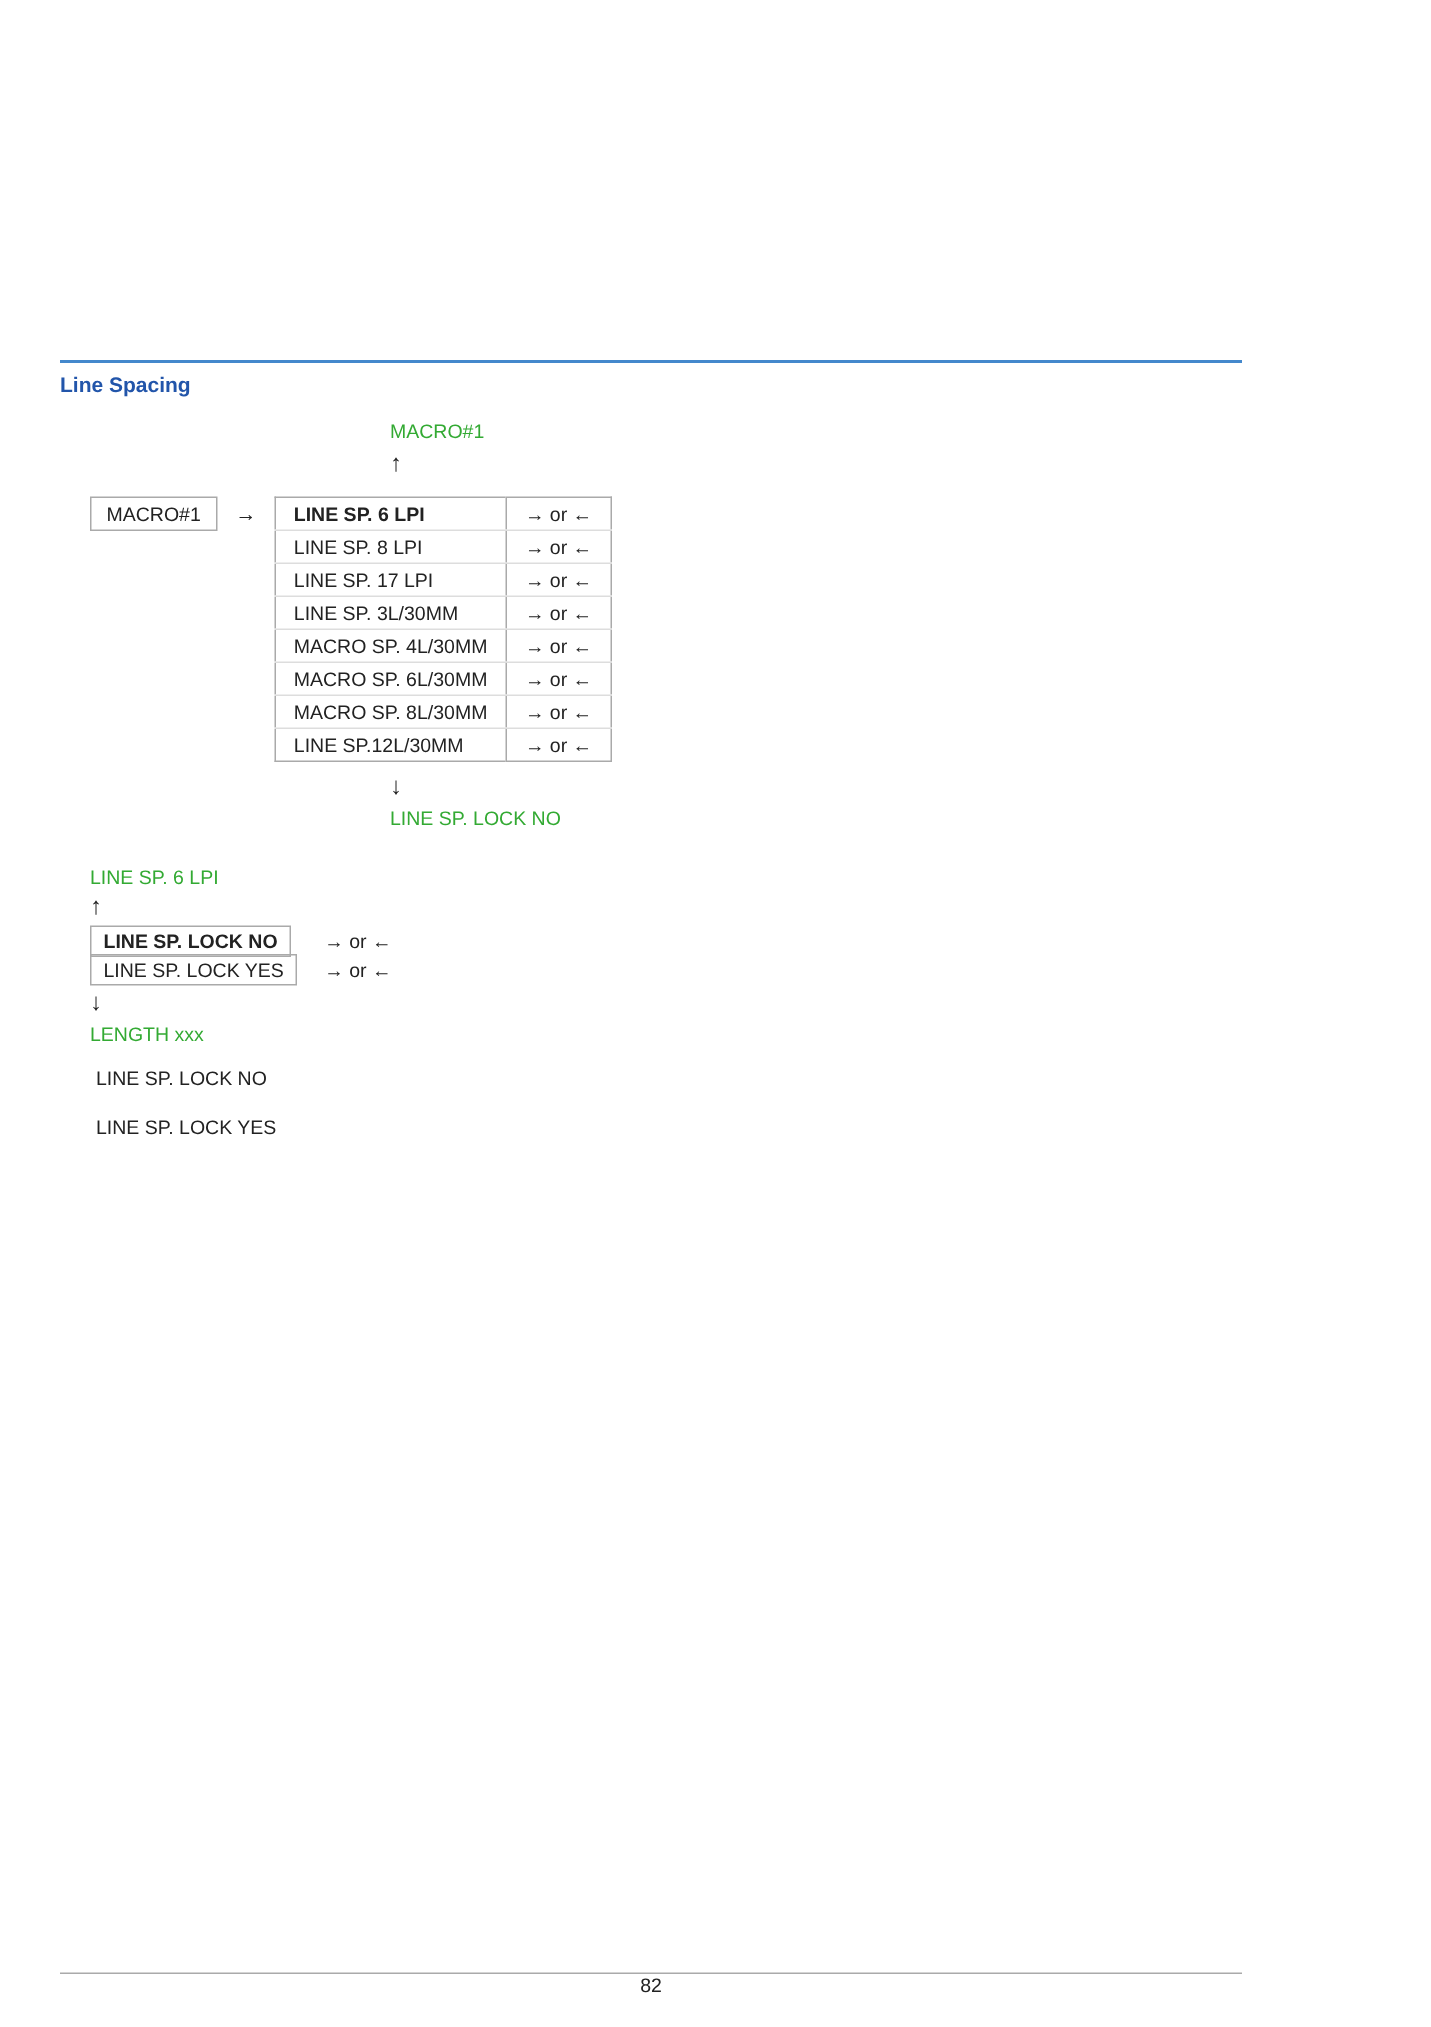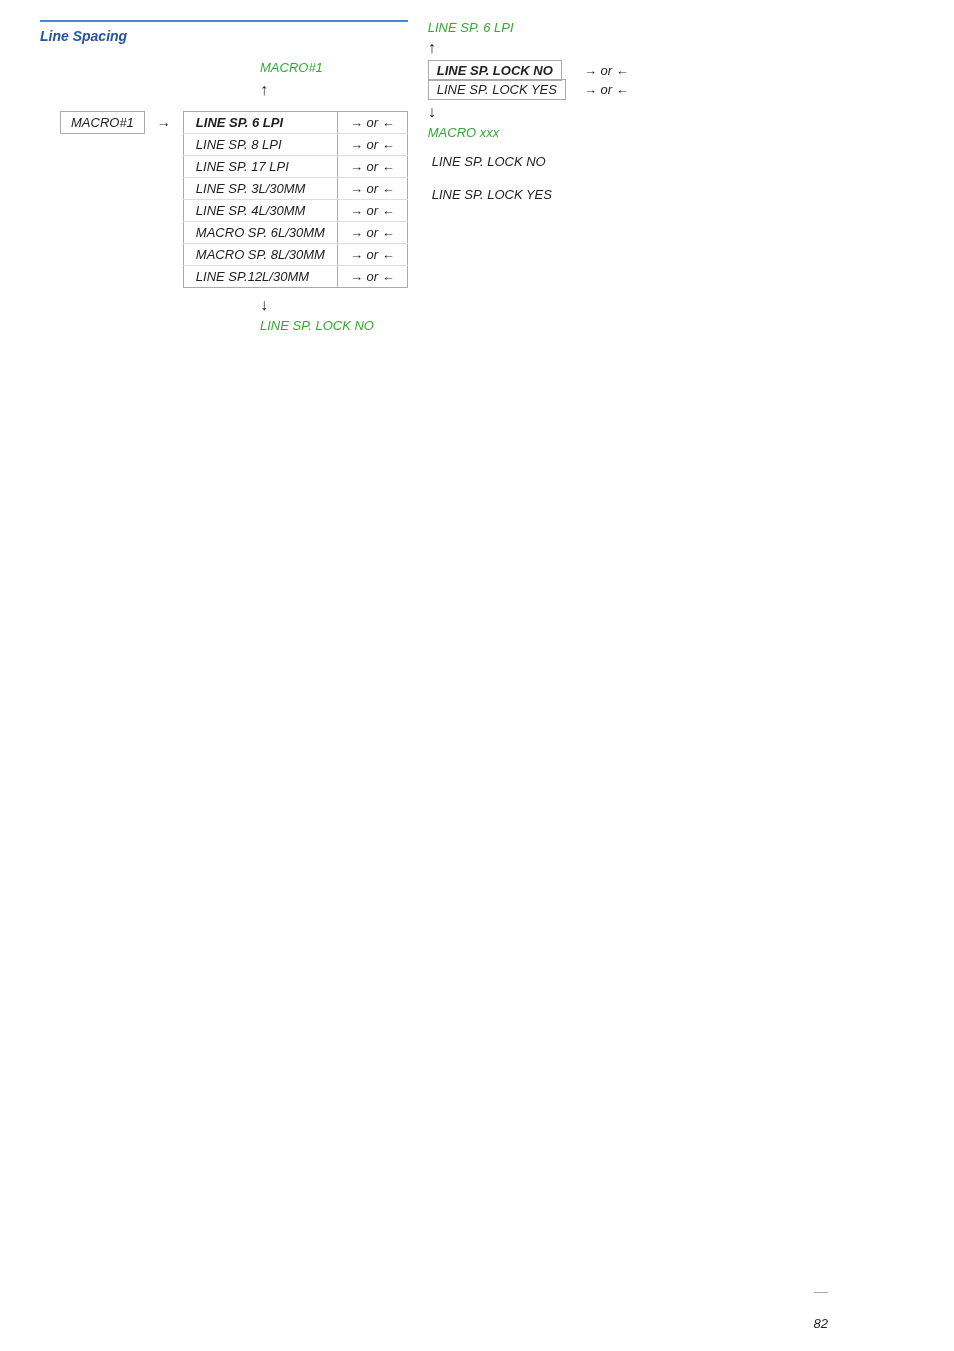--- a/index.html
+++ b/index.html
@@ -11,22 +11,21 @@
       width: 954px;
       min-height: 1351px;
       padding: 0;
     }
 
     .page {
       width: 868px;
       min-height: 1351px;
       padding: 20px 40px 20px 40px;
       display: flex;
-      flex-direction: row;
-      font-style: italic;
+      flex-direction: column;
     }
 
     .top-spacer {
       height: 220px;
     }
 
     .section {
       margin-bottom: 0;
     }
 
@@ -152,21 +151,22 @@
     }
 
     .desc-item-title {
       font-size: 13px;
       margin-bottom: 4px;
     }
 
     .footer-line {
       border-top: 1px solid #aaa;
       margin-top: auto;
-      padding-top: 23px;
+      padding-top: 0;
+      text-align: center;
       font-size: 13px;
       color: #222;
     }
 
     .section-divider {
       height: 24px;
     }
   </style>
 </head>
 <body>
@@ -204,21 +204,21 @@
               </tr>
               <tr>
                 <td>LINE SP. 17 LPI</td>
                 <td>→ or ←</td>
               </tr>
               <tr>
                 <td>LINE SP. 3L/30MM</td>
                 <td>→ or ←</td>
               </tr>
               <tr>
-                <td>LINE SP. 4L/30MM</td>
+                <td>MACRO SP. 4L/30MM</td>
                 <td>→ or ←</td>
               </tr>
               <tr>
                 <td>MACRO SP. 6L/30MM</td>
                 <td>→ or ←</td>
               </tr>
               <tr>
                 <td>MACRO SP. 8L/30MM</td>
                 <td>→ or ←</td>
               </tr>
@@ -261,21 +261,21 @@
               <td><span class="box-cell">LINE SP. LOCK YES</span></td>
               <td class="arrow-col">→ or ←</td>
             </tr>
           </tbody>
       </table>
 
       <div>
         <span class="arrow-down">↓</span>
       </div>
       <div>
-        <span class="green-text">MACRO xxx</span>
+        <span class="green-text">LENGTH xxx</span>
       </div>
 
       <div class="desc-block">
         <div class="desc-item">
           <div class="desc-item-title">
             <span>LINE SP. LOCK NO</span>
           </div>
         </div>
         <div class="desc-item">
           <div class="desc-item-title">

